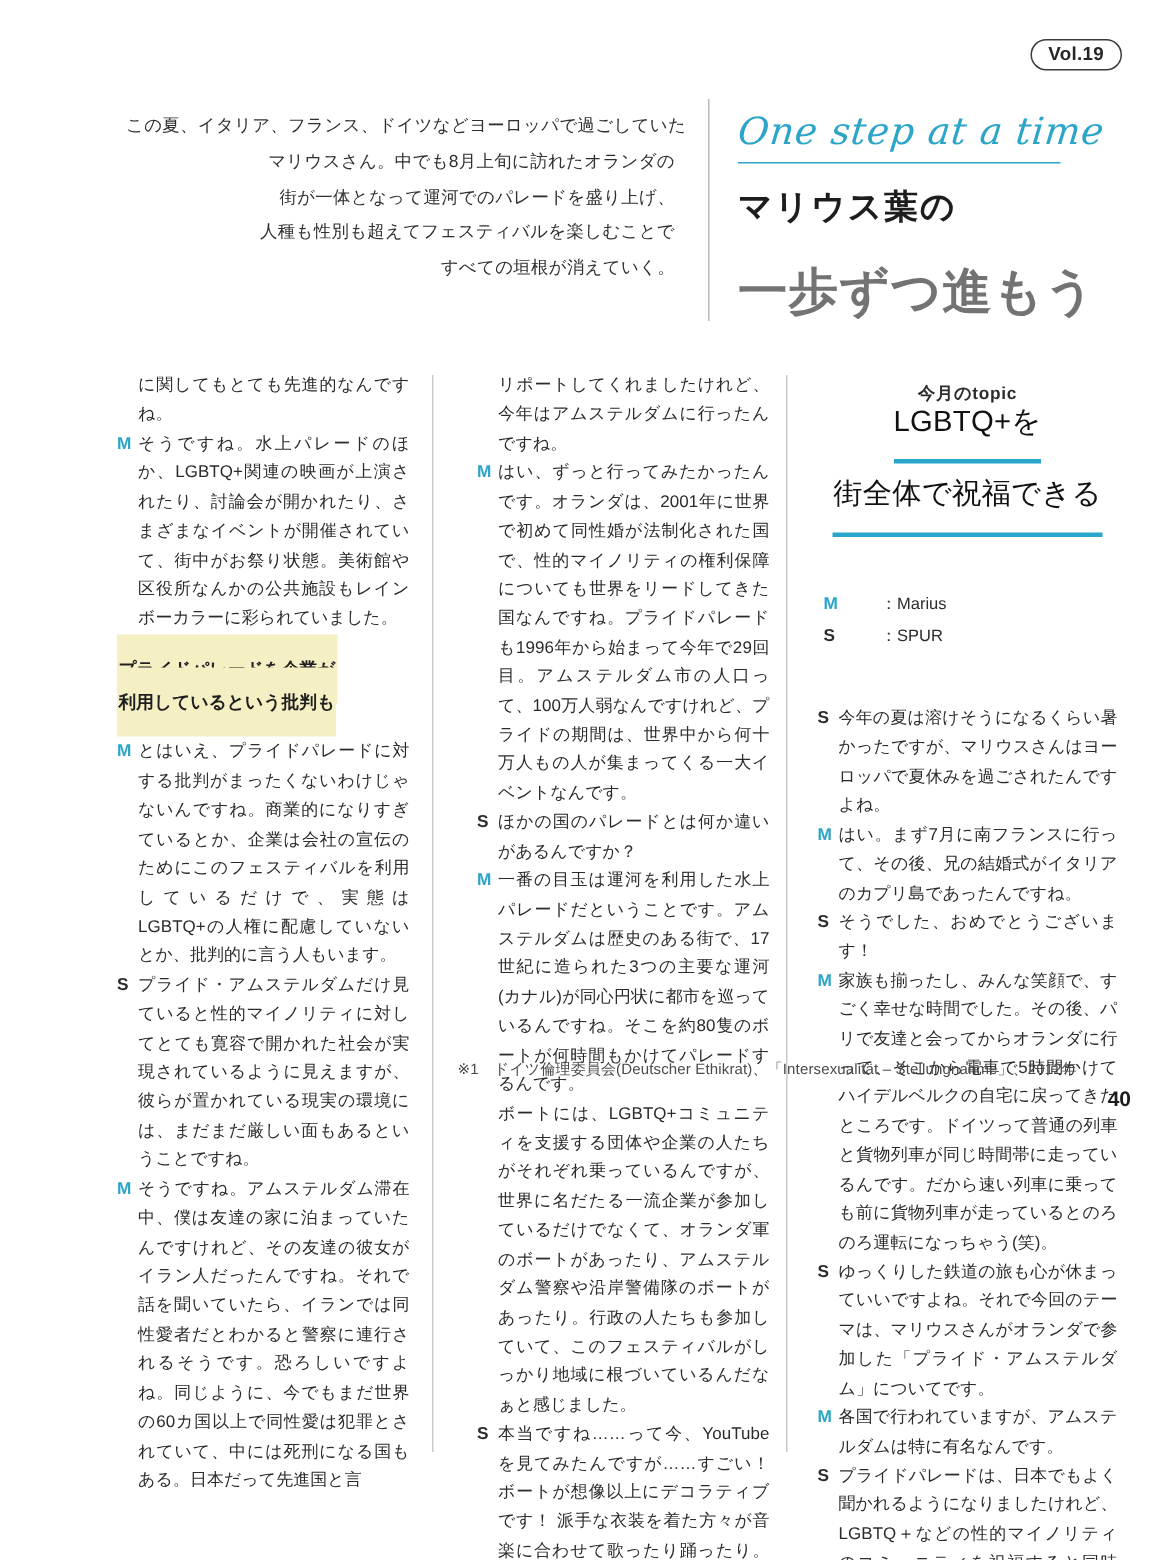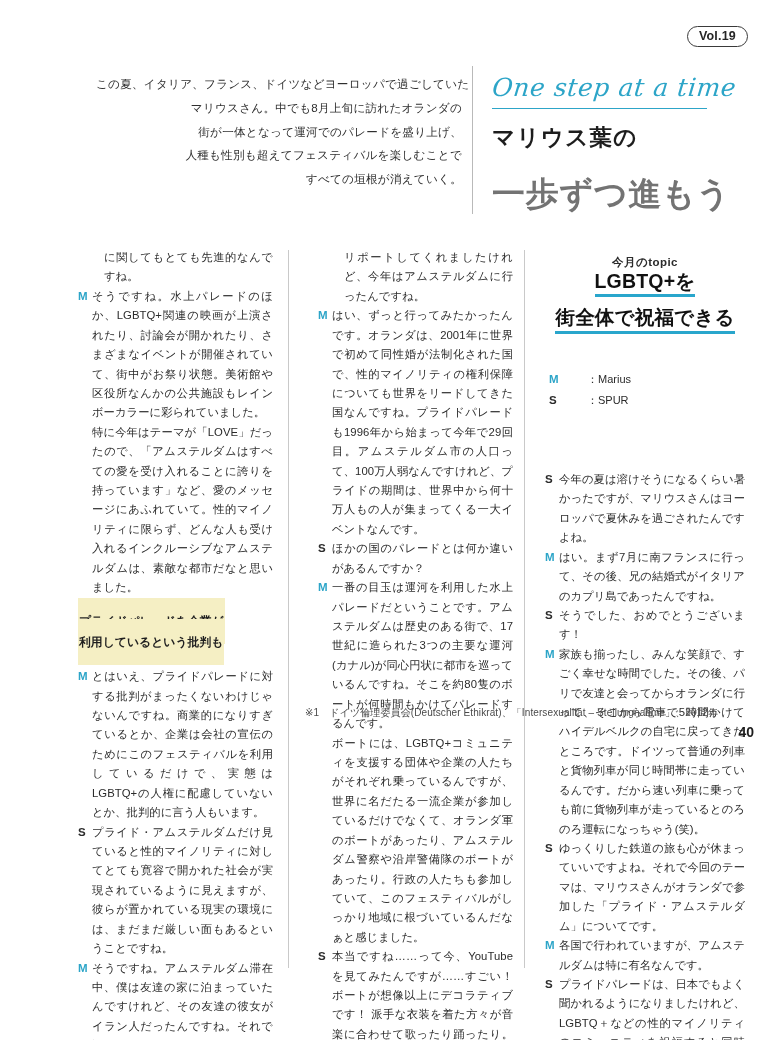--- a/index.html
+++ b/index.html
@@ -33,21 +33,21 @@
     padding: 2px 11px 3px 11px;
     font-size: 12.5px;
     font-weight: bold;
     letter-spacing: 0.2px;
     color: #262626;
     line-height: 1.15;
   }
 
   .intro {
     position: absolute;
-    left: 96px;
+    left: 84px;
     top: 72px;
     width: 382px;
     text-align: right;
     font-size: 11.6px;
     line-height: 2.05;
     color: #2f2f2f;
     letter-spacing: 0.02em;
     padding-right: 16px;
     box-sizing: border-box;
   }
@@ -147,21 +147,21 @@
   .qa-text {
     flex: 1 1 auto;
     text-align: justify;
     text-justify: inter-character;
   }
   .qa.cont .spk { visibility: hidden; }
 
   .para-plain {
     text-align: justify;
     text-justify: inter-character;
-    margin-left: 26px;
+    margin-left: 14px;
   }
 
   .highlight-head {
     margin: 13px 0 13px 0;
     font-weight: bold;
     font-size: 11.8px;
     line-height: 1.85;
     color: #1f1f1f;
   }
   .highlight-head span {
@@ -177,25 +177,25 @@
     font-size: 11.5px;
     font-weight: bold;
     letter-spacing: 0.04em;
     color: #2c2c2c;
     margin-bottom: 0;
   }
   .topic-heading { text-align: center; }
   .topic-heading .tl {
     display: inline-block;
     font-size: 19.5px;
-    font-weight: bold;
+    font-weight: normal;
     color: #111111;
     letter-spacing: 0.01em;
     line-height: 1.15;
-    padding-bottom: 2px;
+    padding-bottom: 14px;
     border-bottom: 3px solid #3b82f6;
     margin-bottom: 9px;
   }
 
   .legend {
     margin-top: 26px;
     margin-left: 4px;
     font-size: 11px;
     line-height: 1.85;
   }
@@ -284,24 +284,20 @@
         </div>
       </div>
   </div>
 
   <div class="col col-left" id="col-left">
       <div class="para-plain">に関してもとても先進的なんですね。</div>
       <div class="qa">
         <div class="spk spk-m">M</div>
         <div class="qa-text">そうですね。水上パレードのほか、LGBTQ+関連の映画が上演されたり、討論会が開かれたり、さまざまなイベントが開催されていて、街中がお祭り状態。美術館や区役所なんかの公共施設もレインボーカラーに彩られていました。</div>
       </div>
-      <div class="qa cont">
-        <div class="spk">M</div>
-        <div class="qa-text">特に今年はテーマが「LOVE」だったので、「アムステルダムはすべての愛を受け入れることに誇りを持っています」など、愛のメッセージにあふれていて。性的マイノリティに限らず、どんな人も受け入れるインクルーシブなアムステルダムは、素敵な都市だなと思いました。</div>
-      </div>
       <div class="highlight-head"><span>プライドパレードを企業が</span><br><span>利用しているという批判も</span></div>
       <div class="qa">
         <div class="spk spk-m">M</div>
         <div class="qa-text">とはいえ、プライドパレードに対する批判がまったくないわけじゃないんですね。商業的になりすぎているとか、企業は会社の宣伝のためにこのフェスティバルを利用しているだけで、実態はLGBTQ+の人権に配慮していないとか、批判的に言う人もいます。</div>
       </div>
       <div class="qa">
         <div class="spk spk-s">S</div>
         <div class="qa-text">プライド・アムステルダムだけ見ていると性的マイノリティに対してとても寛容で開かれた社会が実現されているように見えますが、彼らが置かれている現実の環境には、まだまだ厳しい面もあるということですね。</div>
       </div>
       <div class="qa">

